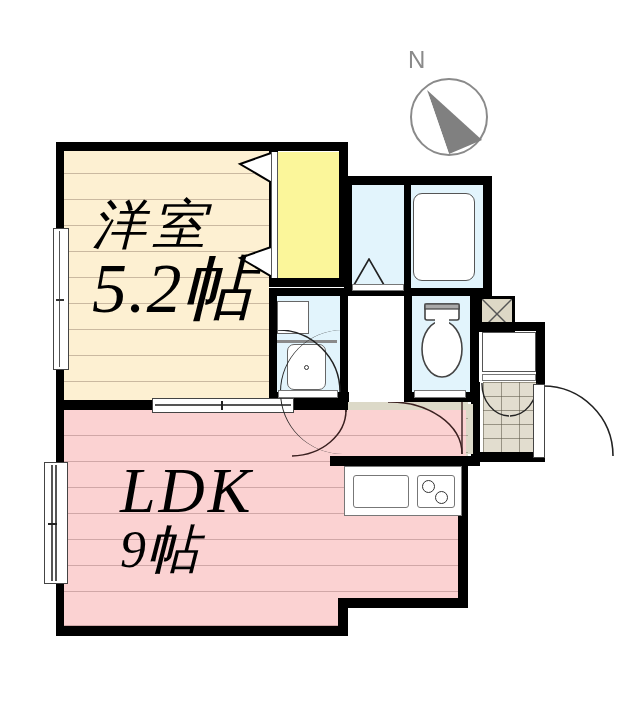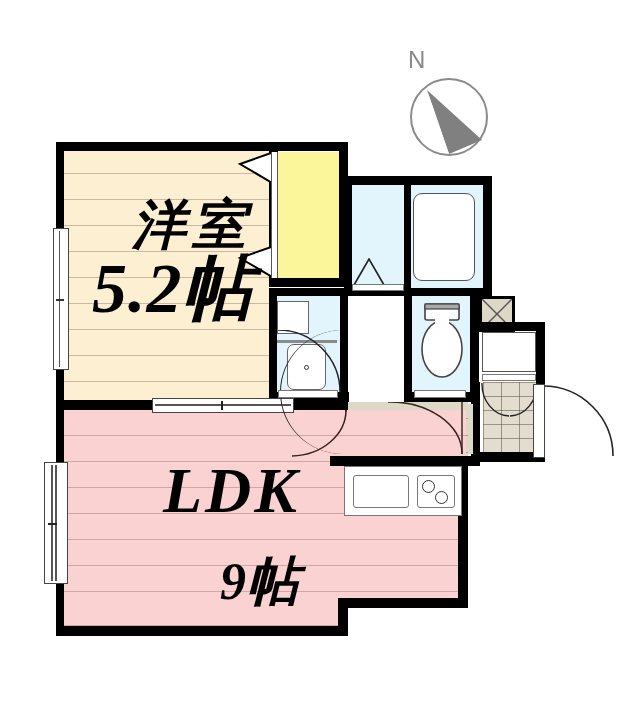--- a/index.html
+++ b/index.html
@@ -37,21 +37,21 @@
   .tile{position:absolute;inset:0;
       background-color:#e2ddcf;
       background-image:
         repeating-linear-gradient(to bottom, rgba(90,85,70,.55) 0 1px, transparent 1px 14px),
         repeating-linear-gradient(to right, rgba(90,85,70,.55) 0 1px, transparent 1px 18px);
       background-position:0 0, 0 0;}
 
   
   .rlabel{position:absolute;color:#000;white-space:nowrap;
       font-family:"Liberation Serif","DejaVu Serif",serif;
-      font-weight:700;line-height:1.02;text-align:right;}
+      font-weight:400;line-height:1.02;text-align:left;}
   .rlabel .l1{display:block;}
   .rlabel .l2{display:block;}
   .jp{font-style:italic;}
 
   
   .fx{position:absolute;box-sizing:border-box;background:#fff;border:1.6px solid #555;}
   .fx.round{border-radius:11px;}
   .thin{border-width:1.3px;border-color:#666;}
 
   
@@ -240,16 +240,16 @@
 
   <div class="abs" style="left:468px;top:404px;width:5px;height:50px;background:#dcd9c8;"></div>
 
   <div class="rlabel jp" style="left:92px;top:198px;width:160px;font-size:0px;">
     <span class="l1" style="font-size:54px;letter-spacing:6px;">洋室</span>
     <span class="l2" style="font-size:70px;letter-spacing:1px;">5.2帖</span>
   </div>
 
   <div class="rlabel" style="left:120px;top:458px;width:180px;font-size:0px;">
     <span class="l1" style="font-size:64px;font-style:italic;letter-spacing:3px;">LDK</span>
-    <span class="l2 jp" style="font-size:52px;letter-spacing:1px;margin-top:32px;">9帖</span>
+    <span class="l2 jp" style="font-size:52px;letter-spacing:1px;">9帖</span>
   </div>
 
 </div>
 
 </body></html>

